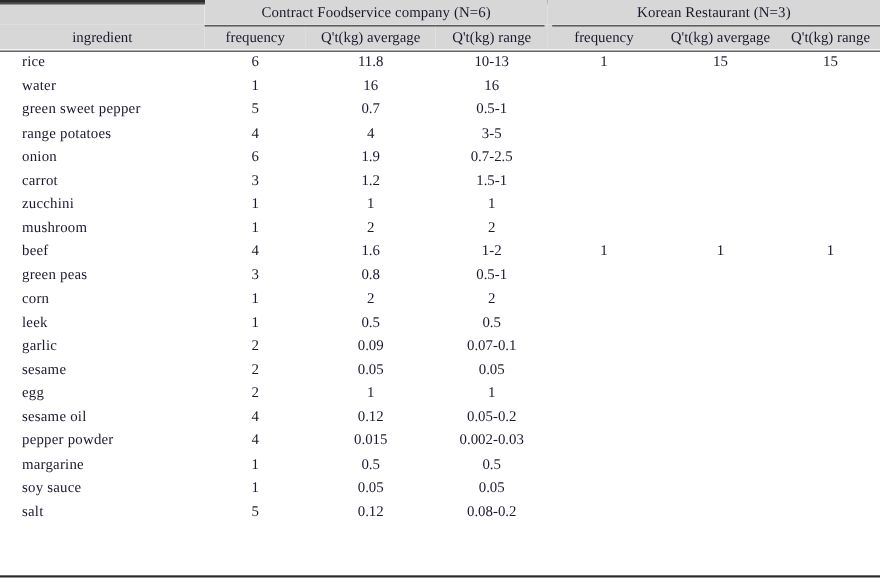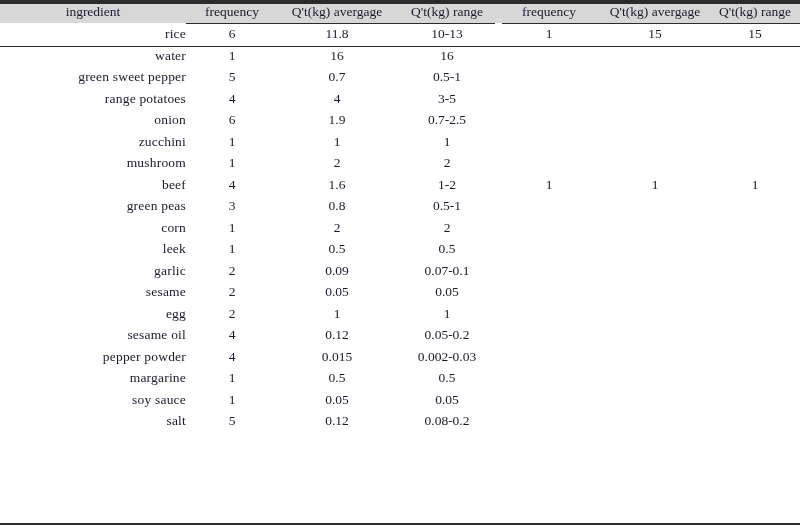--- a/index.html
+++ b/index.html
@@ -124,22 +124,22 @@
     height: 21.5px;
     line-height: 21.5px;
     padding: 0;
     text-align: center;
     vertical-align: middle;
     background: #ffffff;
     font-size: 13.5px;
     white-space: nowrap;
   }
   tbody td.name {
-    text-align: right;
-    padding-left: 9px;
+    text-align: left;
+    padding-left: 20px;
   }
 
   .spaced { letter-spacing: 0.2px; }
 </style>
 </head>
 <body>
 
 <div class="table-wrap">
 
   <div class="rule-top"></div>
@@ -154,20 +154,25 @@
       <col class="c-ingredient">
       <col class="c-a-freq">
       <col class="c-a-avg">
       <col class="c-a-range">
       <col class="c-b-freq">
       <col class="c-b-avg">
       <col class="c-b-range">
     </colgroup>
 
     <thead>
+      <tr class="group-row">
+        <th class="spacer"></th>
+        <th class="group-label spaced" colspan="3">Contract Foodservice company (N=6)</th>
+        <th class="group-label spaced" colspan="3">Korean Restaurant (N=3)</th>
+      </tr>
       <tr class="col-row">
         <th>ingredient</th>
         <th>frequency</th>
         <th>Q't(kg) avergage</th>
         <th>Q't(kg) range</th>
         <th>frequency</th>
         <th>Q't(kg) avergage</th>
         <th>Q't(kg) range</th>
       </tr>
     </thead>
@@ -212,20 +217,29 @@
         <tr>
           <td class="name spaced">onion</td>
           <td>6</td>
           <td>1.9</td>
           <td>0.7-2.5</td>
           <td></td>
           <td></td>
           <td></td>
         </tr>
         <tr>
+          <td class="name spaced">carrot</td>
+          <td>3</td>
+          <td>1.2</td>
+          <td>1.5-1</td>
+          <td></td>
+          <td></td>
+          <td></td>
+        </tr>
+        <tr>
           <td class="name spaced">zucchini</td>
           <td>1</td>
           <td>1</td>
           <td>1</td>
           <td></td>
           <td></td>
           <td></td>
         </tr>
         <tr>
           <td class="name spaced">mushroom</td>

